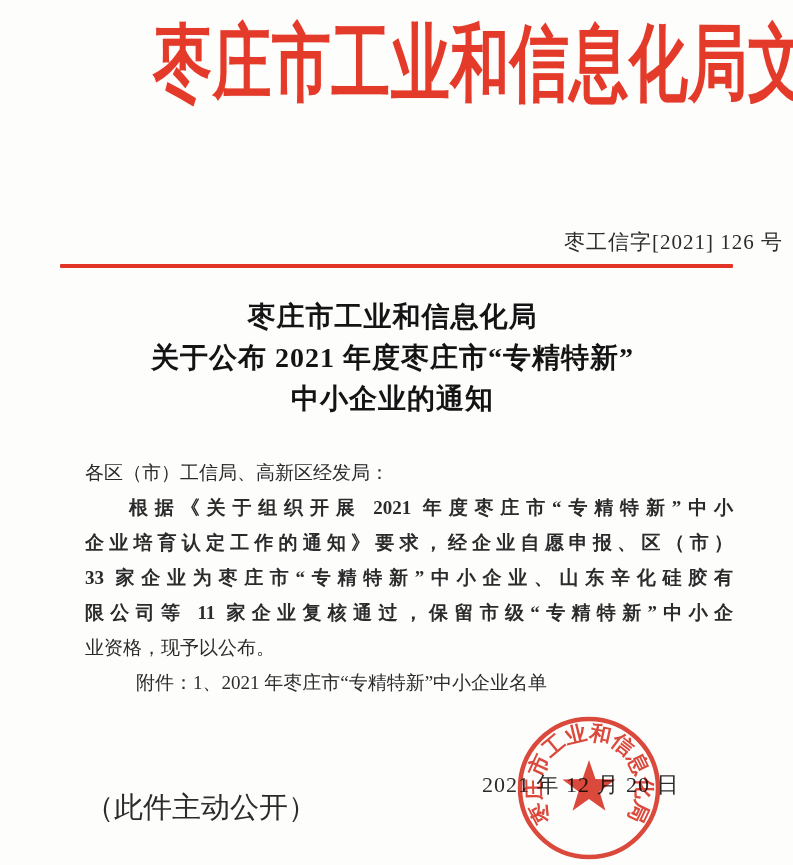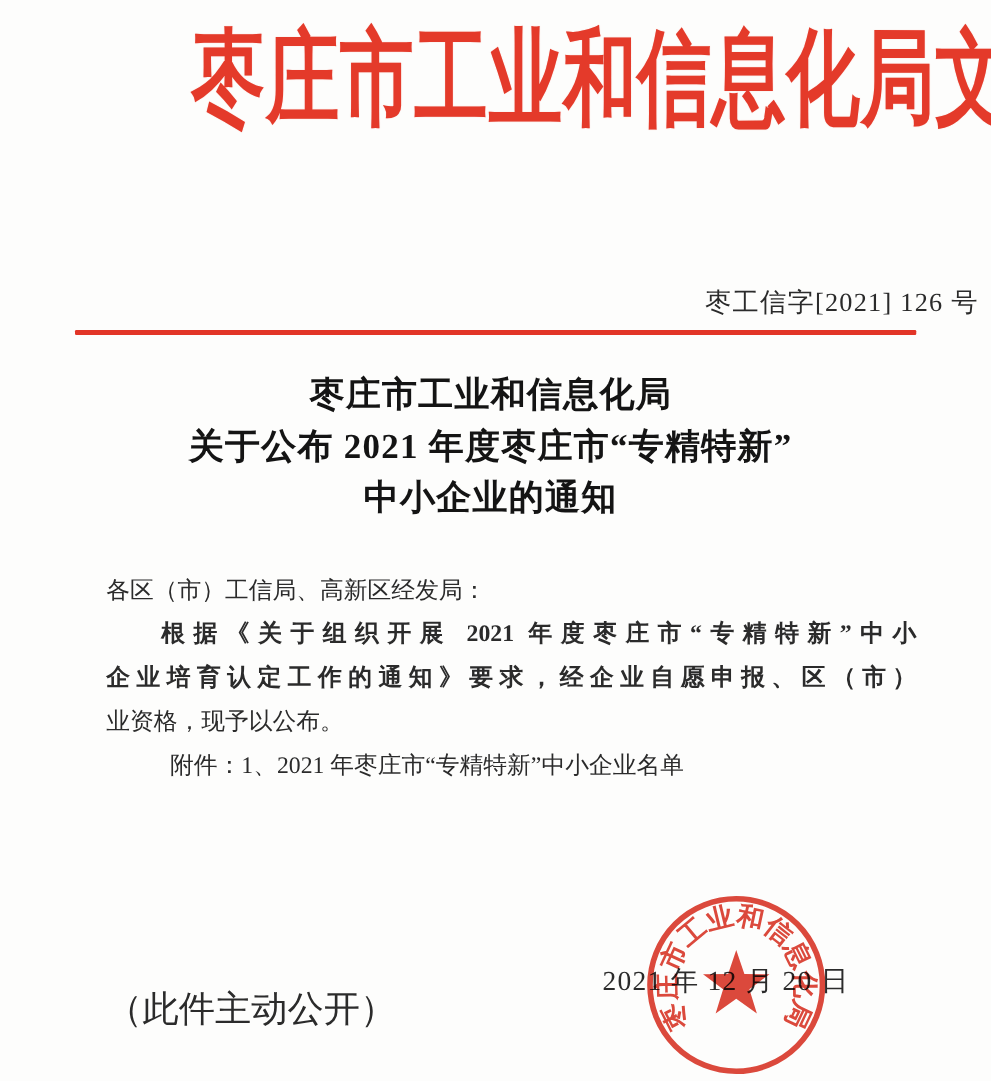--- a/index.html
+++ b/index.html
@@ -128,20 +128,22 @@
   <div class="doc-title">
     <div>枣庄市工业和信息化局</div>
     <div>关于公布 2021 年度枣庄市“专精特新”</div>
     <div>中小企业的通知</div>
   </div>
 
   <div class="content">
     <div class="line">各区（市）工信局、高新区经发局：</div>
     <div class="line just indent">根据《关于组织开展 2021 年度枣庄市“专精特新”中小</div>
     <div class="line just">企业培育认定工作的通知》要求，经企业自愿申报、区（市）</div>
+    <div class="line just">33 家企业为枣庄市“专精特新”中小企业、山东辛化硅胶有</div>
+    <div class="line just">限公司等 11 家企业复核通过，保留市级“专精特新”中小企</div>
     <div class="line">业资格，现予以公布。</div>
     <div class="line attach-1">附件：1、2021 年枣庄市“专精特新”中小企业名单</div>
   </div>
 
   <div class="date-line">2021 年 12 月 20 日</div>
 
   <div class="footer-note">（此件主动公开）</div>
 
   <div class="seal">
     <svg viewBox="0 0 224 224">

